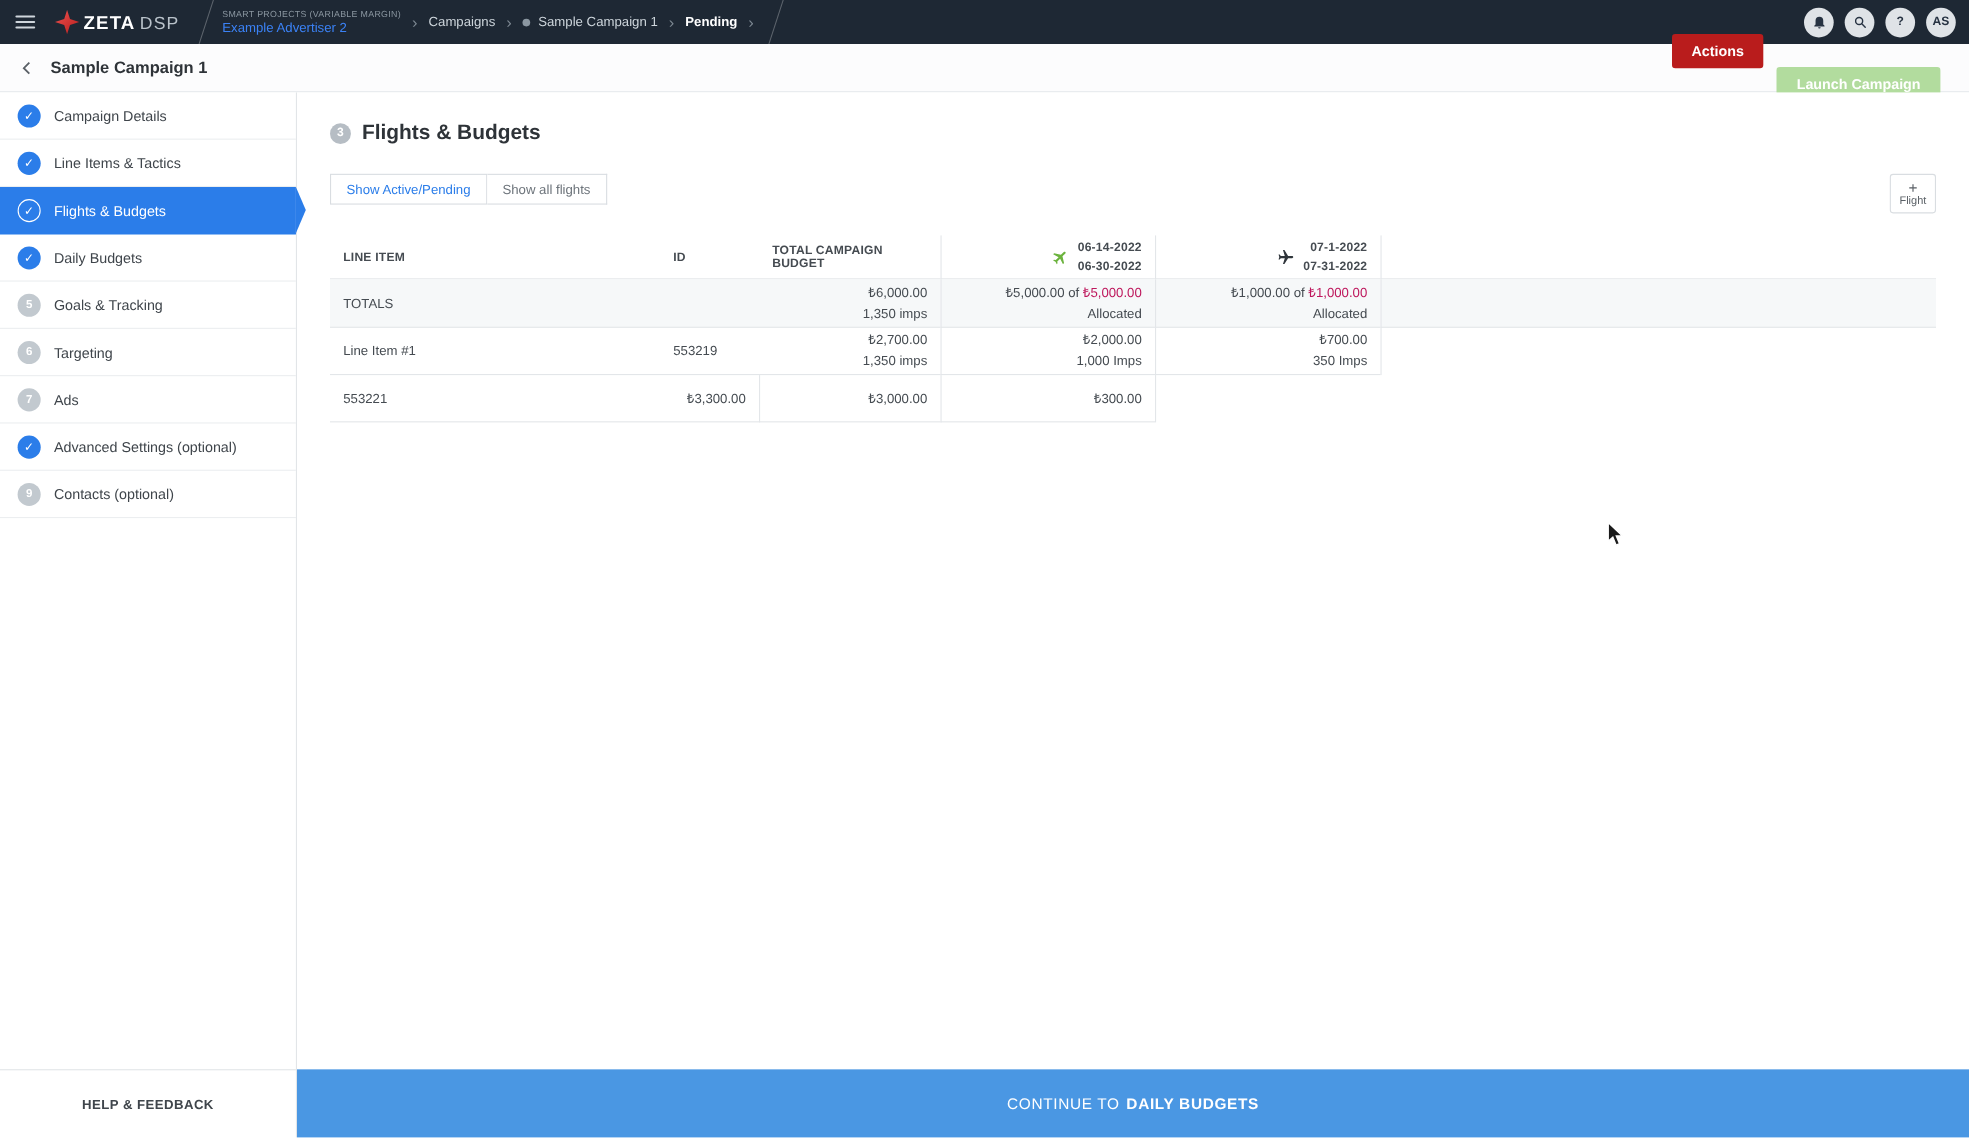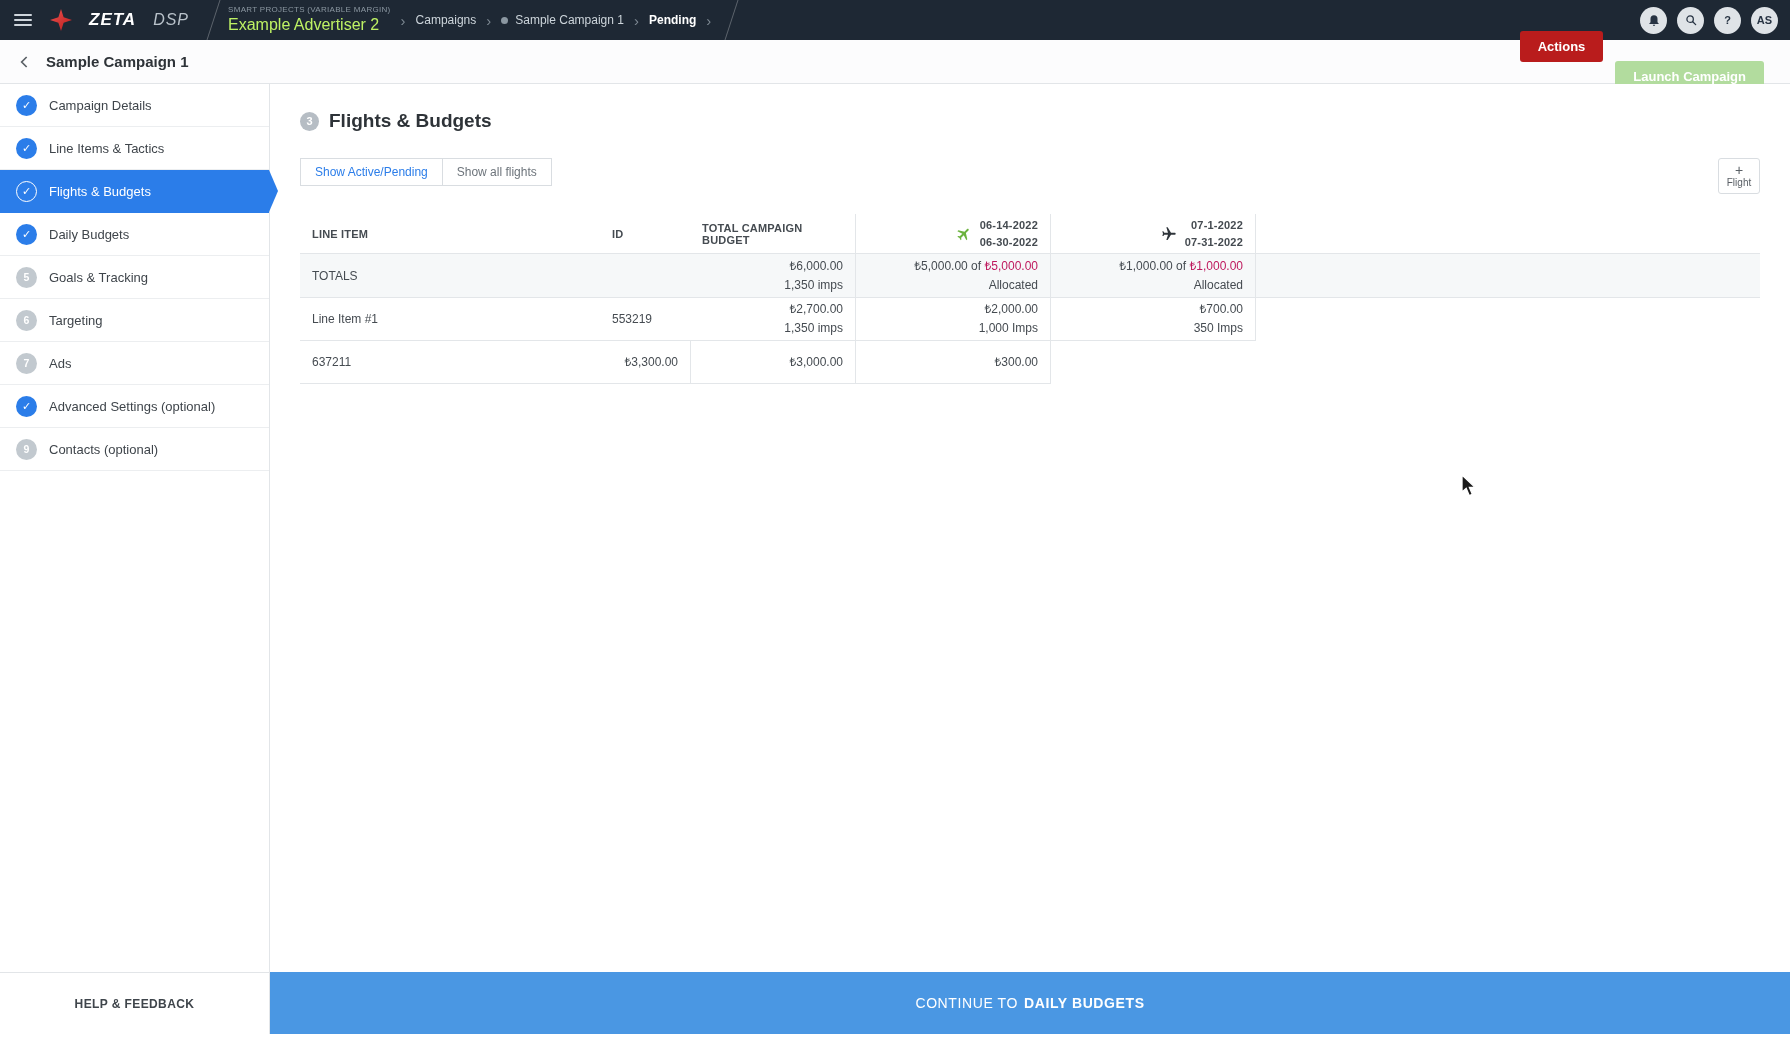--- a/index.html
+++ b/index.html
@@ -4,28 +4,28 @@
 <style>
   * { margin:0; padding:0; box-sizing:border-box; }
   html,body { width:1790px; height:1039px; }
   body { font-family:"Liberation Sans", sans-serif; background:#ffffff; overflow:hidden; }
   .app { position:relative; width:1790px; height:1034px; display:flex; flex-direction:column; background:#fff; }
 
   
   .topbar { height:40px; background:#1e2834; display:flex; align-items:center; color:#dfe5ea; flex-shrink:0; }
   .hamburger { width:46px; height:40px; background:transparent; border:0; display:flex; flex-direction:column; justify-content:center; align-items:center; gap:3px; cursor:pointer; }
   .hamburger span { display:block; width:18px; height:2px; background:#cfd6dc; border-radius:1px; }
-  .brand { display:flex; align-items:center; gap:17px; padding:0 12px 0 4px; cursor:pointer;font-style:italic; }
+  .brand { display:flex; align-items:flex-end; gap:4px; padding:0 12px 0 4px; cursor:pointer; }
   .logo-diamond { width:22px; height:22px; background:linear-gradient(135deg,#ef5350,#b71c1c); clip-path:polygon(50% 0%, 62% 38%, 100% 50%, 62% 62%, 50% 100%, 38% 62%, 0% 50%, 38% 38%); }
   .brand-zeta { font-size:17px; font-weight:bold; color:#ffffff; letter-spacing:1px; }
   .brand-dsp { font-size:16px; color:#b9c2ca; letter-spacing:1px; }
   .slant { width:1px; height:40px; background:rgba(255,255,255,0.28); transform:skewX(-18deg); margin:0 12px; flex-shrink:0; }
   .crumb2 { display:flex; flex-direction:column; justify-content:center; line-height:1.25; cursor:pointer; padding:0 2px; }
   .crumb-top { font-size:8px; color:#8b97a1; letter-spacing:0.3px; white-space:nowrap; }
-  .crumb-main { font-size:16px; color:#bef264; white-space:nowrap; }
+  .crumb-main { font-size:12px; color:#3b82f6; white-space:nowrap; }
   .crumb-simple { font-size:12px; color:#cdd5db; cursor:pointer; padding:0 2px; white-space:nowrap; display:flex; align-items:center; }
   .crumb-bold { font-weight:bold; color:#ffffff; }
   .chev { color:#7d8892; font-size:15px; padding:0 8px; cursor:default; }
   .dot { width:7px; height:7px; border-radius:50%; background:#8b97a1; margin-right:7px; flex-shrink:0; }
   .topbar-right { margin-left:auto; display:flex; align-items:center; gap:10px; padding-right:12px; }
   .circle-btn { width:27px; height:27px; border-radius:50%; background:#dfe3e7; color:#273343; display:flex; align-items:center; justify-content:center; border:0; cursor:pointer; font-weight:bold; font-size:11px; font-family:inherit; flex-shrink:0; }
   .circle-btn svg { width:14px; height:14px; }
 
   
   .subheader { height:44px; background:#fcfcfd; border-bottom:1px solid #e2e5e8; display:flex; align-items:center; padding:0 26px 0 12px; flex-shrink:0; }
@@ -297,21 +297,21 @@
               <div class="l2">1,000 Imps</div>
             </div>
             <div class="cell flight">
               <div class="l2">₺700.00</div>
               <div class="l2">350 Imps</div>
             </div>
             <div class="cell filler"></div>
           </div>
 
           <div class="trow item">
-            <div class="cell">637211</div>
+            <div class="cell">553221</div>
             <div class="cell right">
               <div class="l2">₺3,300.00</div>
             </div>
             <div class="cell flight">
               <div class="l2">₺3,000.00</div>
             </div>
             <div class="cell flight">
               <div class="l2">₺300.00</div>
             </div>
             <div class="cell filler"></div>

